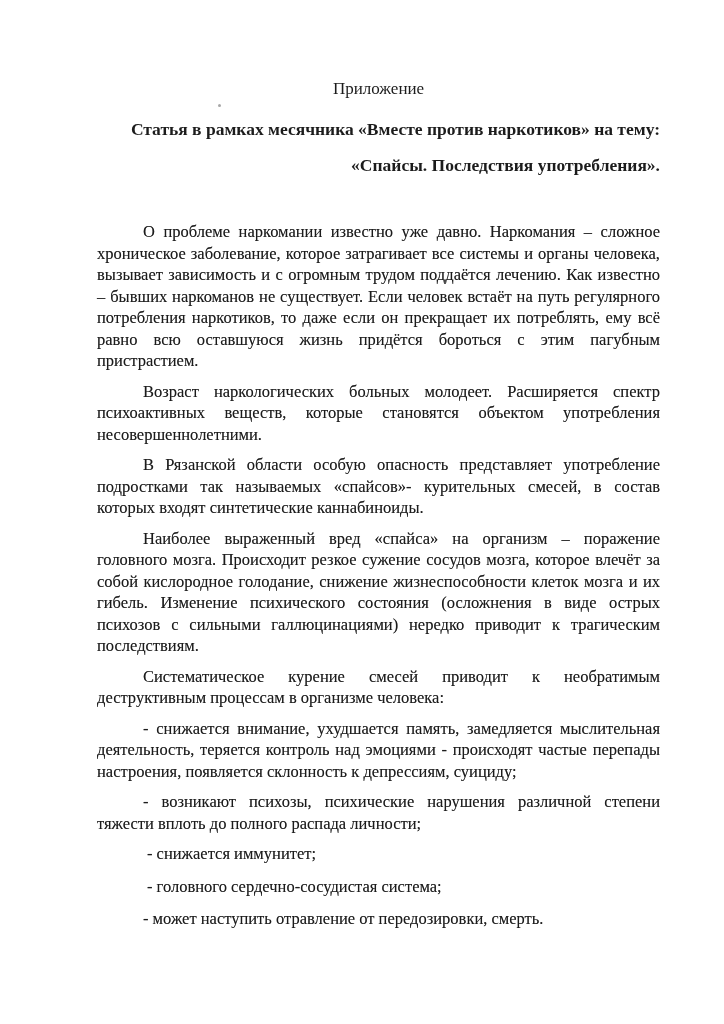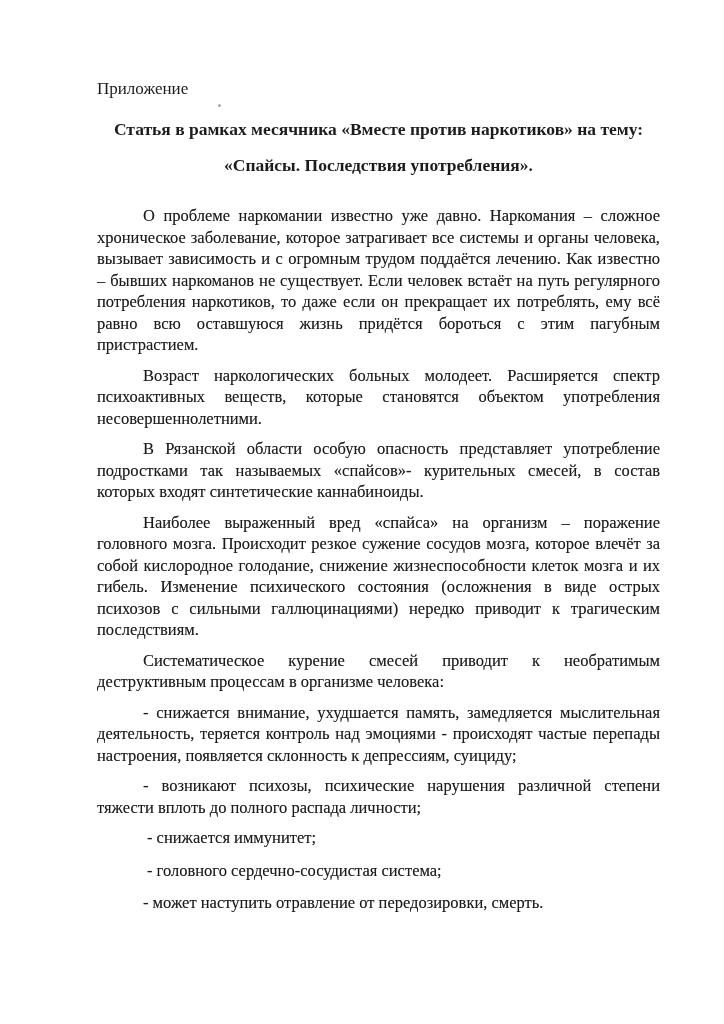--- a/index.html
+++ b/index.html
@@ -17,45 +17,45 @@
     color: #1c1c1c;
     -webkit-font-smoothing: antialiased;
   }
   .content {
     position: absolute;
     left: 97px;
     top: 78px;
     width: 563px;
   }
   .appendix {
-    text-align: left;
+    text-align: center;
     font-size: 17px;
     line-height: 22px;
     margin: 0;
   }
   .title {
     margin: 11px 0 0 0;
-    text-align: center;
+    text-align: right;
     font-weight: bold;
     font-size: 17.5px;
     line-height: 36px;
   }
   .title .title-line {
     display: block;
   }
   .para {
     margin: 0 0 9px 0;
     font-size: 16.5px;
     line-height: 21.5px;
     text-align: justify;
     text-indent: 46px;
     text-shadow: 0 0 0.4px rgba(20,20,20,0.45);
   }
   .para.first {
-    margin-top: 22px;
+    margin-top: 38px;
   }
   .para.bullet {
     margin-bottom: 9px;
     font-family: Liberation Serif, serif;
   }
   .para.bullet-short {
     text-indent: 50px;
     margin-bottom: 11px;
   }
   .speck {

